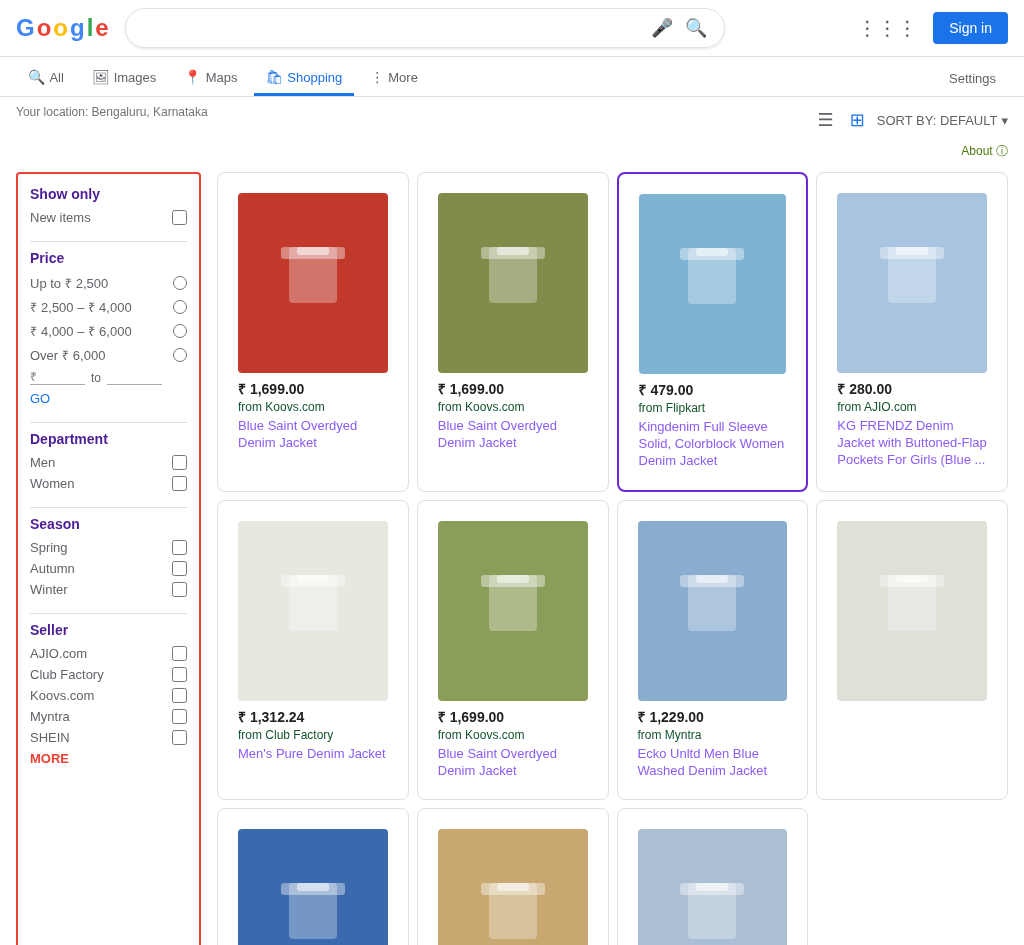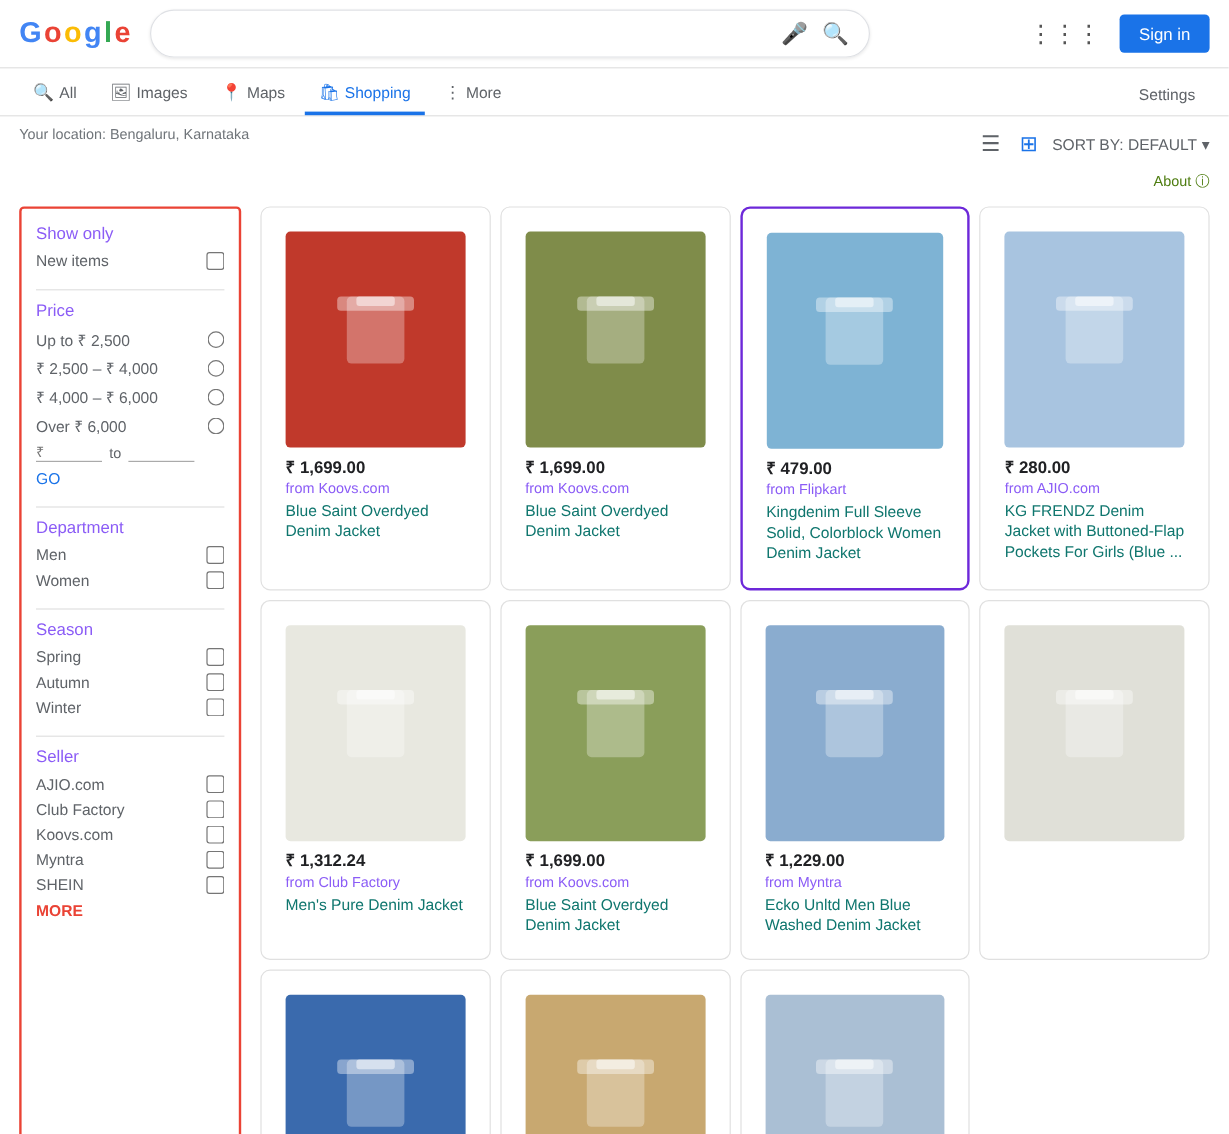--- a/index.html
+++ b/index.html
@@ -33,38 +33,38 @@
     .view-btn { background: none; border: none; cursor: pointer; color: #5f6368; font-size: 18px; padding: 4px; border-radius: 4px; }
     .view-btn.active { color: #1a73e8; }
     .sort-btn { display: flex; align-items: center; gap: 4px; font-size: 13px; color: #5f6368; cursor: pointer; border: none; background: none; }
 
     
     .main-content { display: flex; padding: 8px 16px; gap: 16px; }
 
     
     .sidebar { width: 185px; flex-shrink: 0; border: 2px solid #ea4335; border-radius: 4px; padding: 12px; }
     .filter-section { margin-bottom: 16px; }
-    .filter-title { font-size: 14px; font-weight: 400; color: #8b5cf6; margin-bottom: 8px; }
+    .filter-title { font-size: 14px; font-weight: 700; color: #4c1d95; margin-bottom: 8px; }
     .filter-item { display: flex; align-items: center; justify-content: space-between; margin-bottom: 6px; font-size: 13px; color: #5f6368; }
     .filter-item input[type="checkbox"] { width: 15px; height: 15px; }
     .filter-item input[type="radio"] { width: 14px; height: 14px; }
     .price-range { display: flex; align-items: center; gap: 6px; margin: 6px 0; font-size: 12px; color: #5f6368; }
     .price-range input[type="text"] { border: none; border-bottom: 1px solid #aaa; width: 50px; font-size: 12px; outline: none; }
     .go-btn { color: #1a73e8; font-size: 13px; cursor: pointer; background: none; border: none; font-weight: 500; margin-top: 4px; display: block; }
     .divider { border: none; border-top: 1px solid #e0e0e0; margin: 8px 0; }
     .more-link { color: #ea4335; font-size: 13px; font-weight: 600; cursor: pointer; display: block; margin-top: 4px; }
 
     
     .products-area { flex: 1; }
     .product-grid { display: grid; grid-template-columns: repeat(4, 1fr); gap: 8px; }
     .product-card { border: 1px solid #e0e0e0; border-radius: 8px; padding: 20px; cursor: pointer; transition: box-shadow 0.2s; overflow: hidden; }
     .product-card.highlighted { border: 2px solid #6d28d9; }
     .product-price { font-size: 14px; font-weight: 600; margin-top: 6px; color: #202124; }
-    .product-source { font-size: 12px; color: #8b5cf6; margin-top: 2px; }
-    .product-name { font-size: 13px; color: #0f766e; margin-top: 4px; line-height: 1.3; }
+    .product-source { font-size: 12px; color: #14532d; margin-top: 2px; }
+    .product-name { font-size: 13px; color: #8b5cf6; margin-top: 4px; line-height: 1.3; }
 
     
     .img-placeholder { width: 100%; height: 180px; display: flex; align-items: center; justify-content: center; font-size: 12px; color: #888; border-radius: 4px; }
   </style>
 </head>
 <body>
 
 <div class="header">
   <div class="logo">
     <span class="g-blue">G</span>

